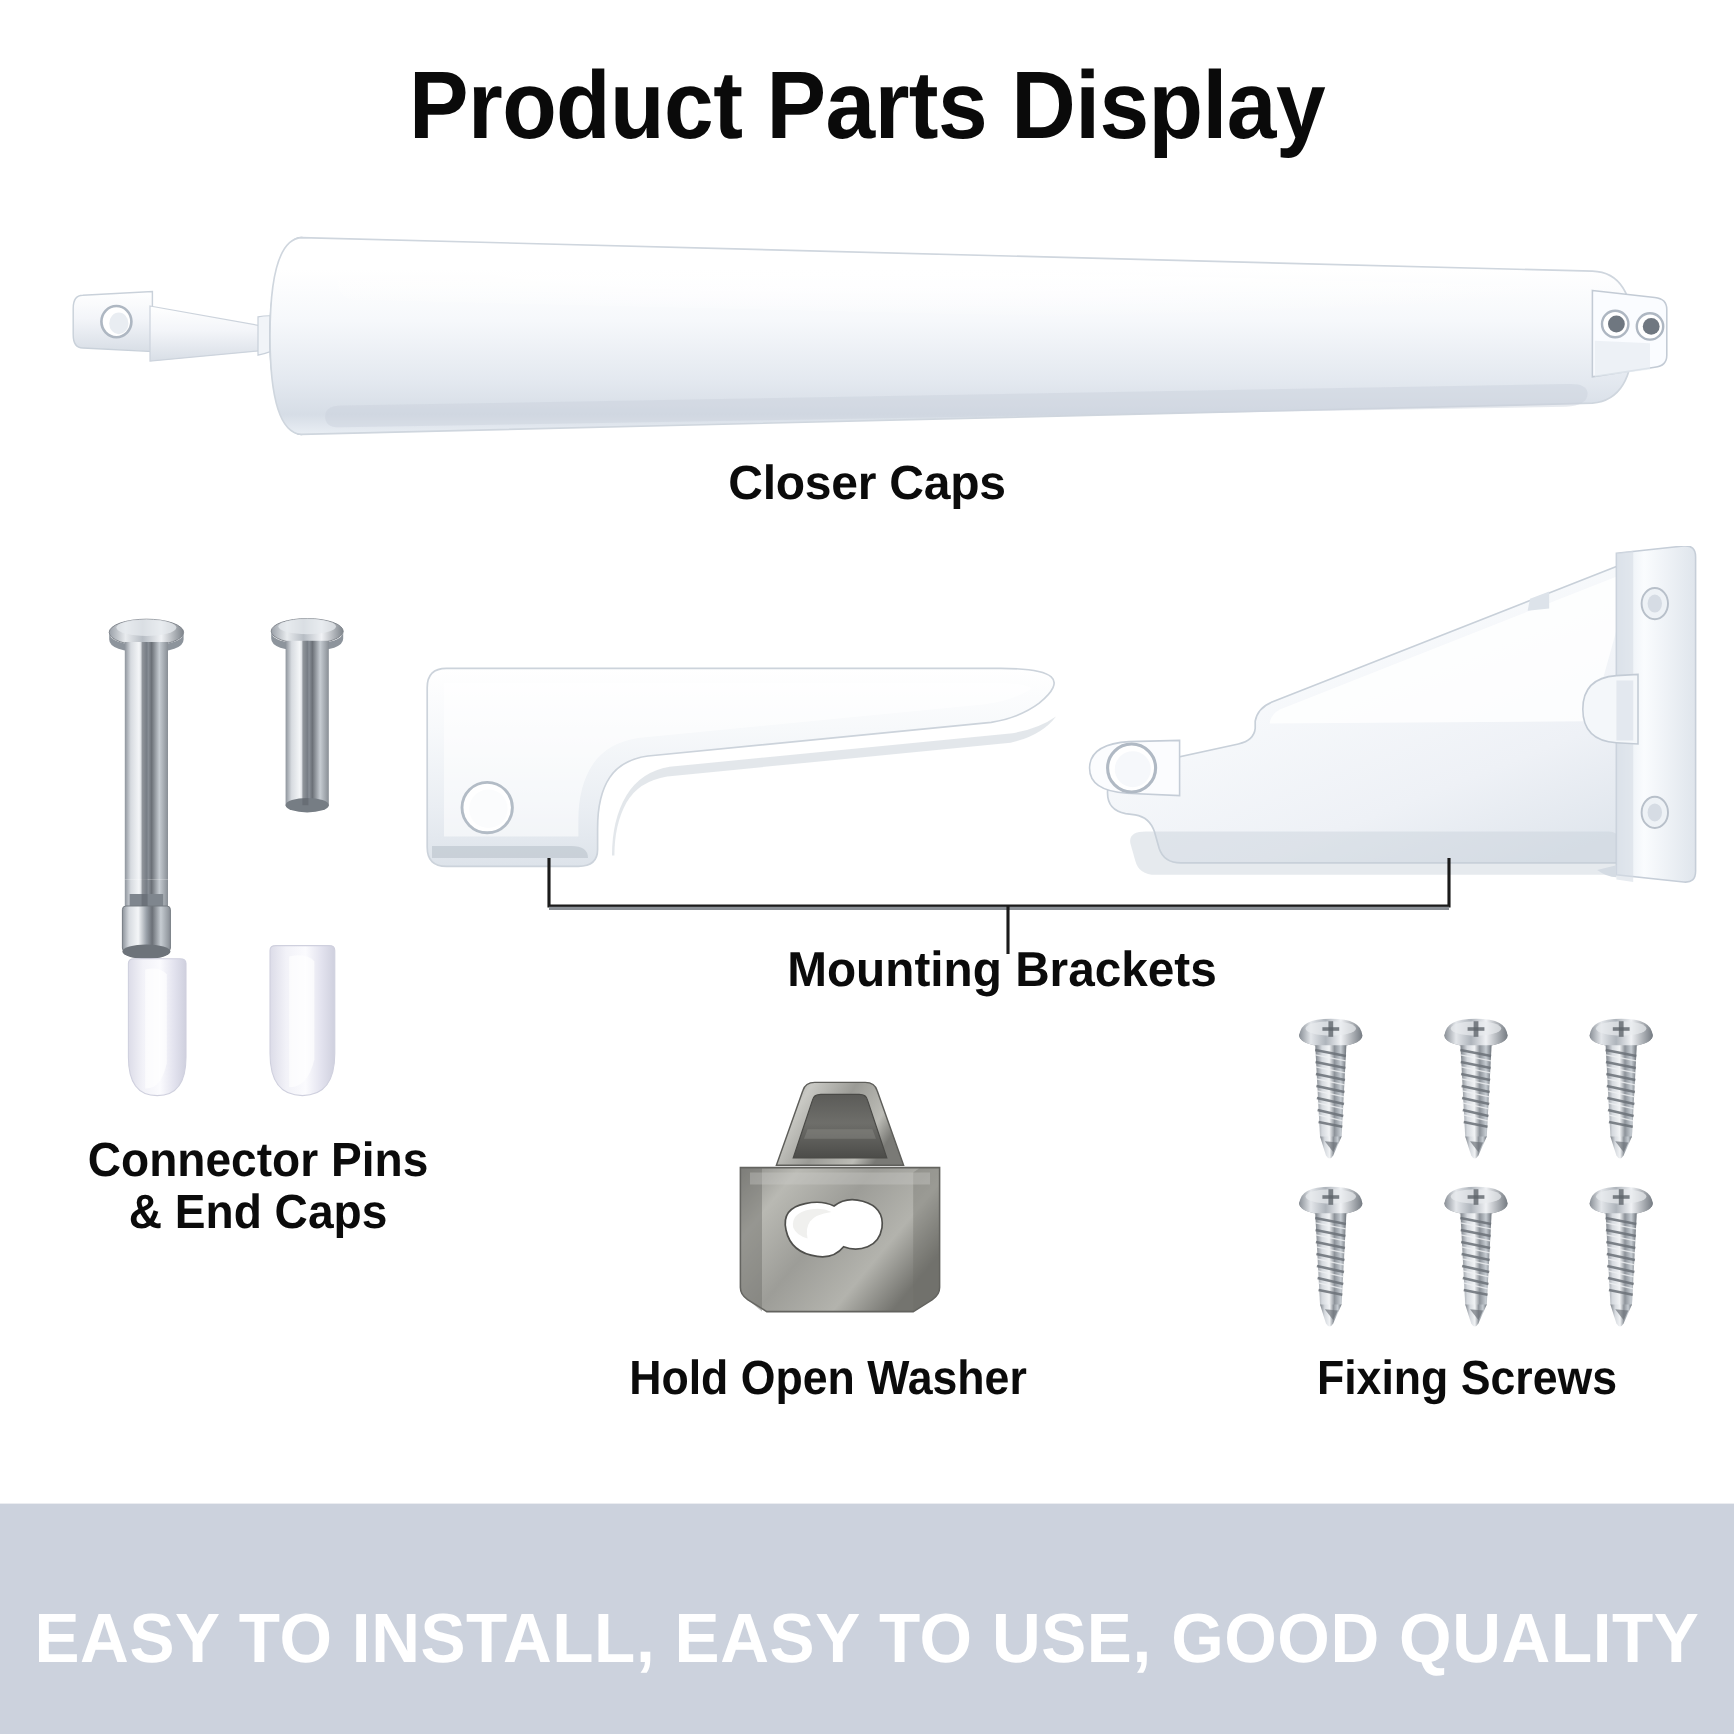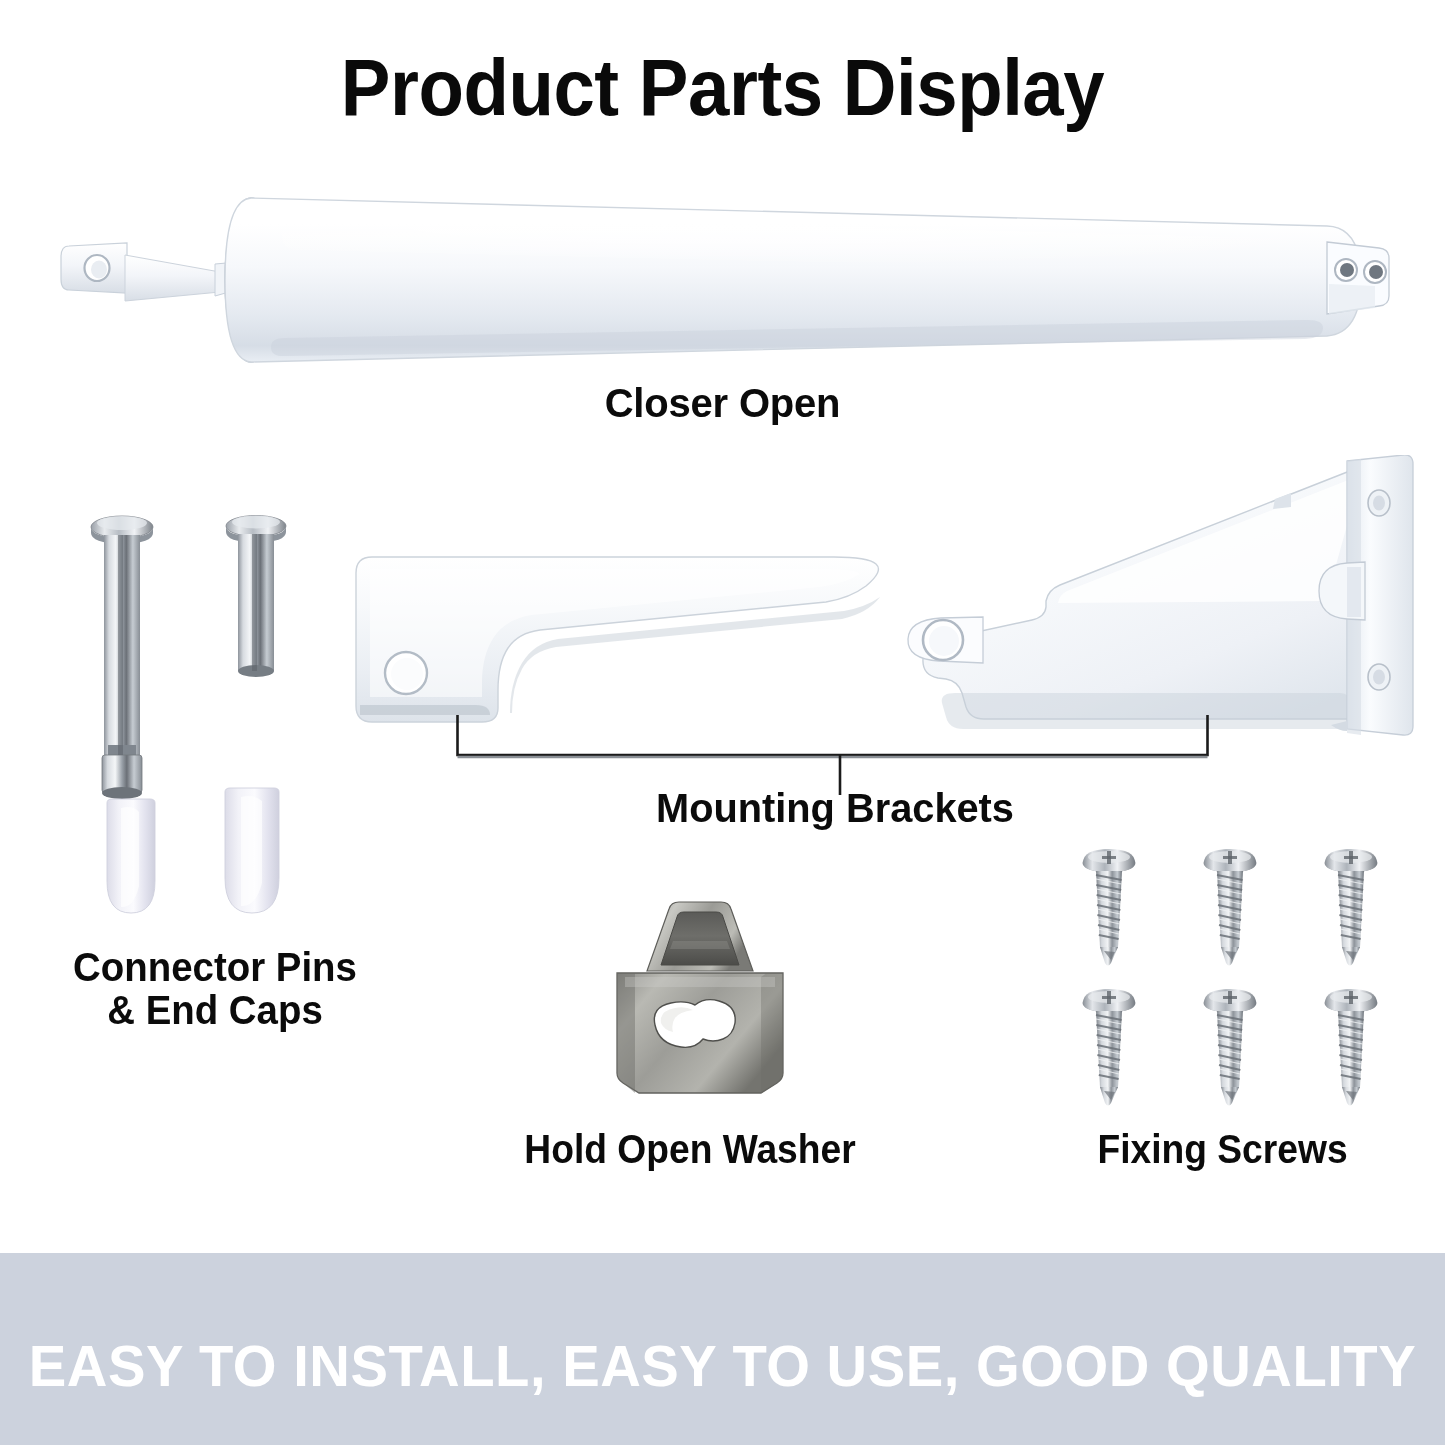--- a/index.html
+++ b/index.html
@@ -109,21 +109,21 @@
     <path d="M230 158 L1250 140 q18 -1 18 8 q0 10 -18 11 L230 176 q-14 1 -14 -9 q0 -9 14 -9 z" fill="#c9d1db" opacity="0.45"></path>
 
     <path d="M1272 62 l52 6 q10 1 10 10 l0 38 q0 9 -10 10 l-52 8 z" fill="#fafcff" stroke="#c3cbd5" stroke-width="1.3"></path>
     <path d="M1274 104 l46 2 l0 22 l-46 6 z" fill="#e7ecf2" opacity="0.7"></path>
     <circle cx="1291" cy="90" r="11" fill="#ffffff" stroke="#aeb7c2" stroke-width="2"></circle>
     <circle cx="1292" cy="90" r="7" fill="#6f7780"></circle>
     <circle cx="1320" cy="92" r="11" fill="#ffffff" stroke="#aeb7c2" stroke-width="2"></circle>
     <circle cx="1321" cy="92" r="7" fill="#6f7780"></circle>
   </svg>
 
-  <div class="lbl lbl-closer">Closer Open</div>
+  <div class="lbl lbl-closer">Closer Caps</div>
 
   <svg class="art" id="pins-art" viewBox="0 0 270 450">
     <defs>
       <linearGradient id="chromeG" x1="0" y1="0" x2="1" y2="0">
         <stop offset="0" stop-color="#8e949c"></stop>
         <stop offset="0.14" stop-color="#d7dbe0"></stop>
         <stop offset="0.33" stop-color="#f4f6f8"></stop>
         <stop offset="0.50" stop-color="#9aa1a9"></stop>
         <stop offset="0.62" stop-color="#6b7077"></stop>
         <stop offset="0.80" stop-color="#c6ccd2"></stop>

